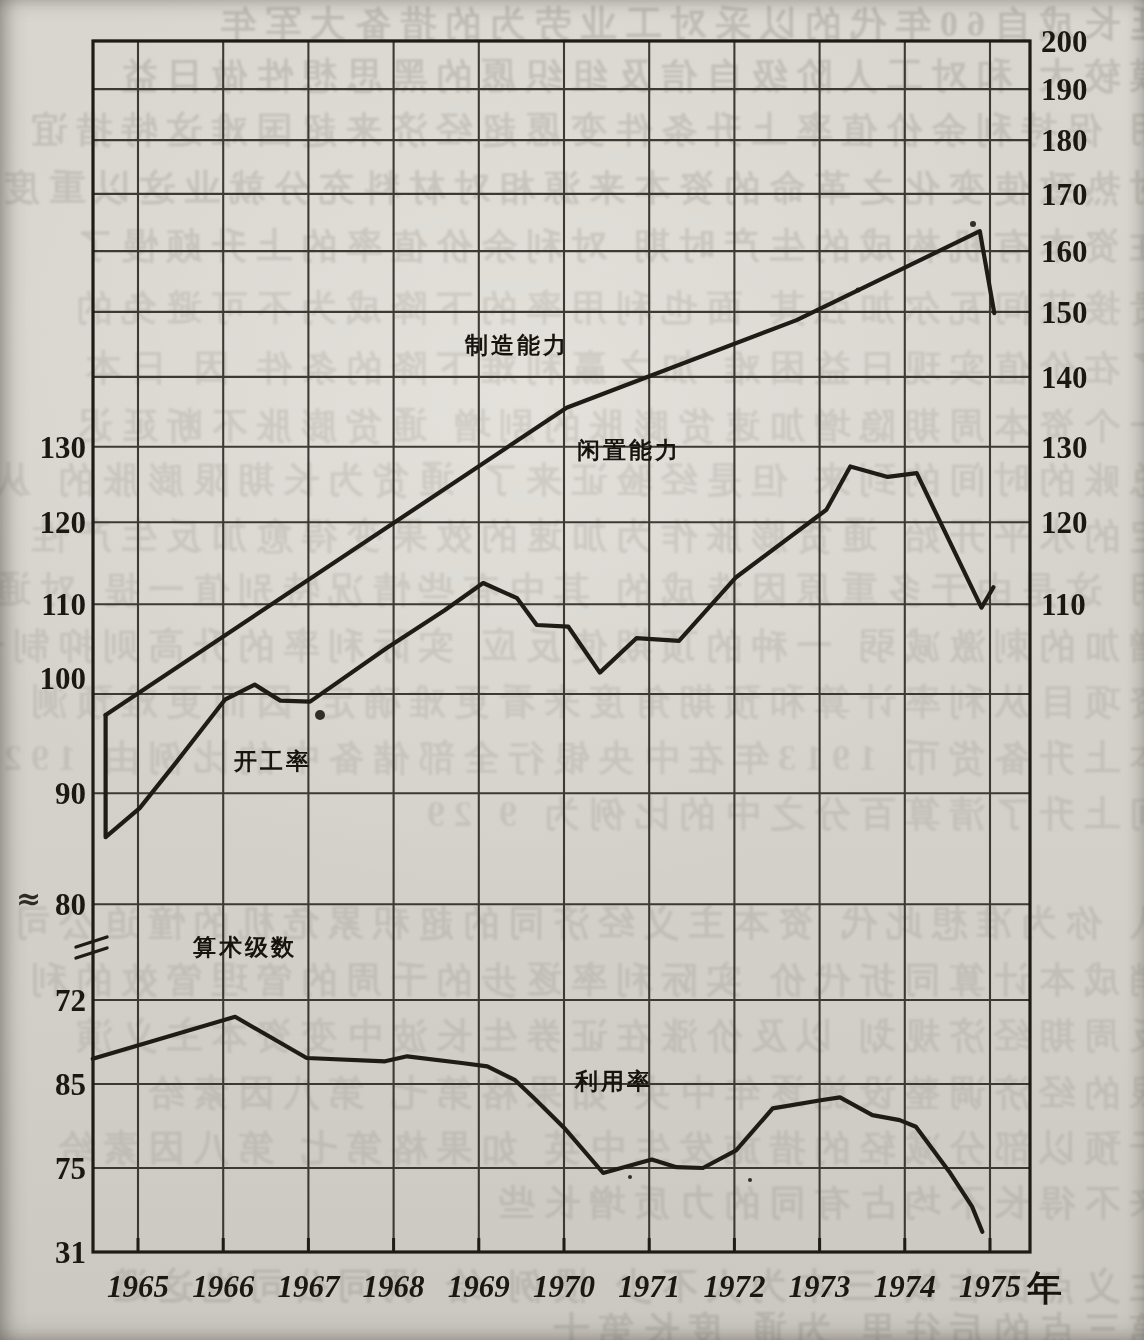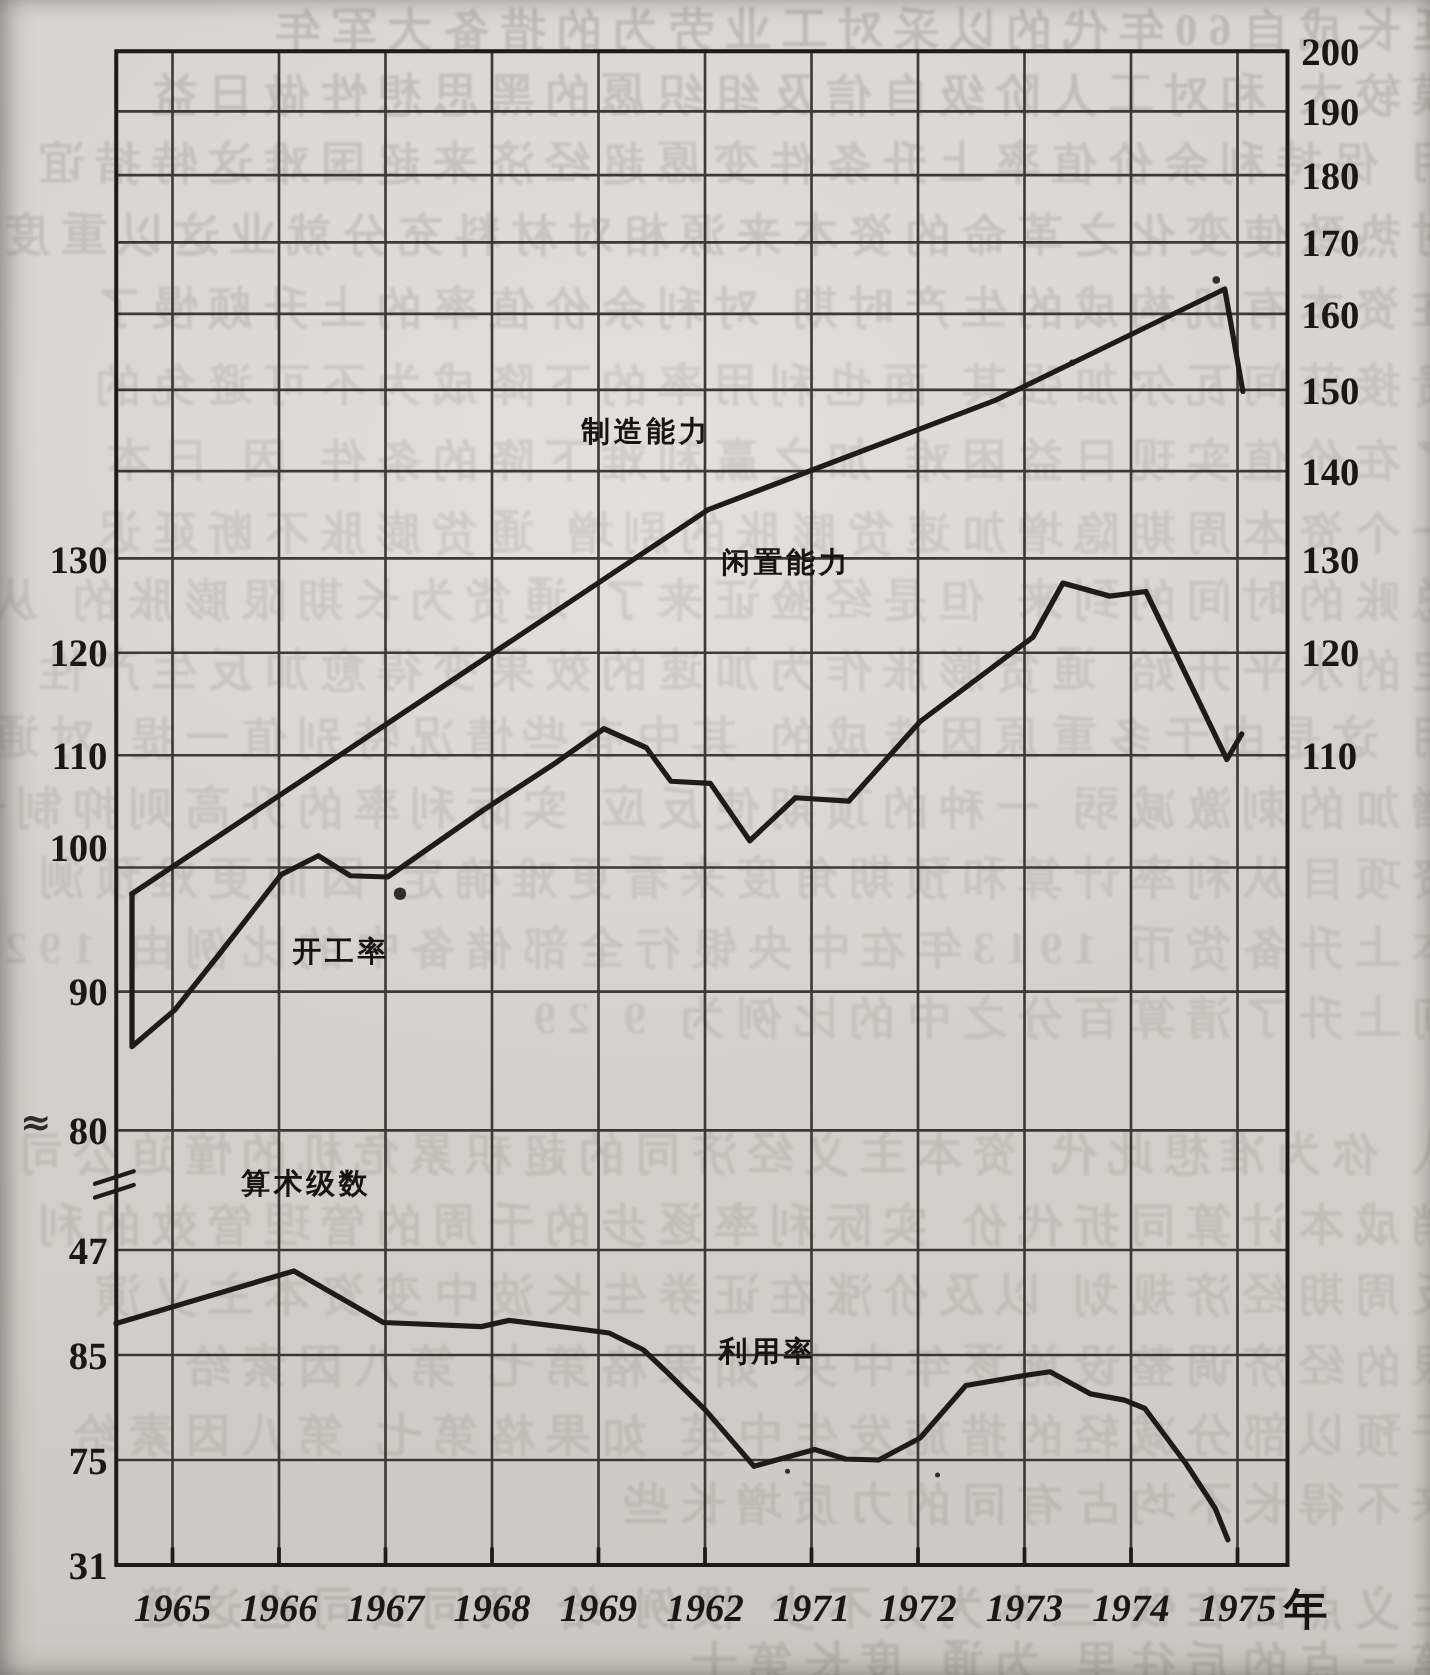--- a/index.html
+++ b/index.html
@@ -138,30 +138,30 @@
       <div class="tick r" style="left: 1041px; top: 25.7649px;">200</div>
       <div class="tick r" style="left: 1041px; top: 74.1047px;">190</div>
       <div class="tick r" style="left: 1041px; top: 125.059px;">180</div>
       <div class="tick r" style="left: 1041px; top: 178.926px;">170</div>
       <div class="tick r" style="left: 1041px; top: 236.06px;">160</div>
       <div class="tick r" style="left: 1041px; top: 296.882px;">150</div>
       <div class="tick r" style="left: 1041px; top: 361.902px;">140</div>
       <div class="tick r" style="left: 1041px; top: 431.743px;">130</div>
       <div class="tick r" style="left: 1041px; top: 507.177px;">120</div>
       <div class="tick r" style="left: 1041px; top: 589.178px;">110</div>
-      <div class="tick l" style="left: 14px; top: 985px;">47</div>
+      <div class="tick l" style="left: 14px; top: 985px;">72</div>
       <div class="tick l" style="left: 14px; top: 1069px;">85</div>
       <div class="tick l" style="left: 14px; top: 1153px;">75</div>
       <div class="tick l" style="left: 14px; top: 1237px;">31</div>
       <div class="tick x" style="left: 90px; top: 1271px;">1965</div>
       <div class="tick x" style="left: 175.2px; top: 1271px;">1966</div>
       <div class="tick x" style="left: 260.4px; top: 1271px;">1967</div>
       <div class="tick x" style="left: 345.6px; top: 1271px;">1968</div>
       <div class="tick x" style="left: 430.8px; top: 1271px;">1969</div>
-      <div class="tick x" style="left: 516px; top: 1271px;">1962</div>
+      <div class="tick x" style="left: 516px; top: 1271px;">1970</div>
       <div class="tick x" style="left: 601.2px; top: 1271px;">1971</div>
       <div class="tick x" style="left: 686.4px; top: 1271px;">1972</div>
       <div class="tick x" style="left: 771.6px; top: 1271px;">1973</div>
       <div class="tick x" style="left: 856.8px; top: 1271px;">1974</div>
       <div class="tick x" style="left: 942px; top: 1271px;">1975</div>
     </div>
 
   <div class="cn-label" style="left: 517px; top: 345px;">制造能力</div>
   <div class="cn-label" style="left: 629px; top: 450px;">闲置能力</div>
   <div class="cn-label" style="left: 273px; top: 761px;">开工率</div>

